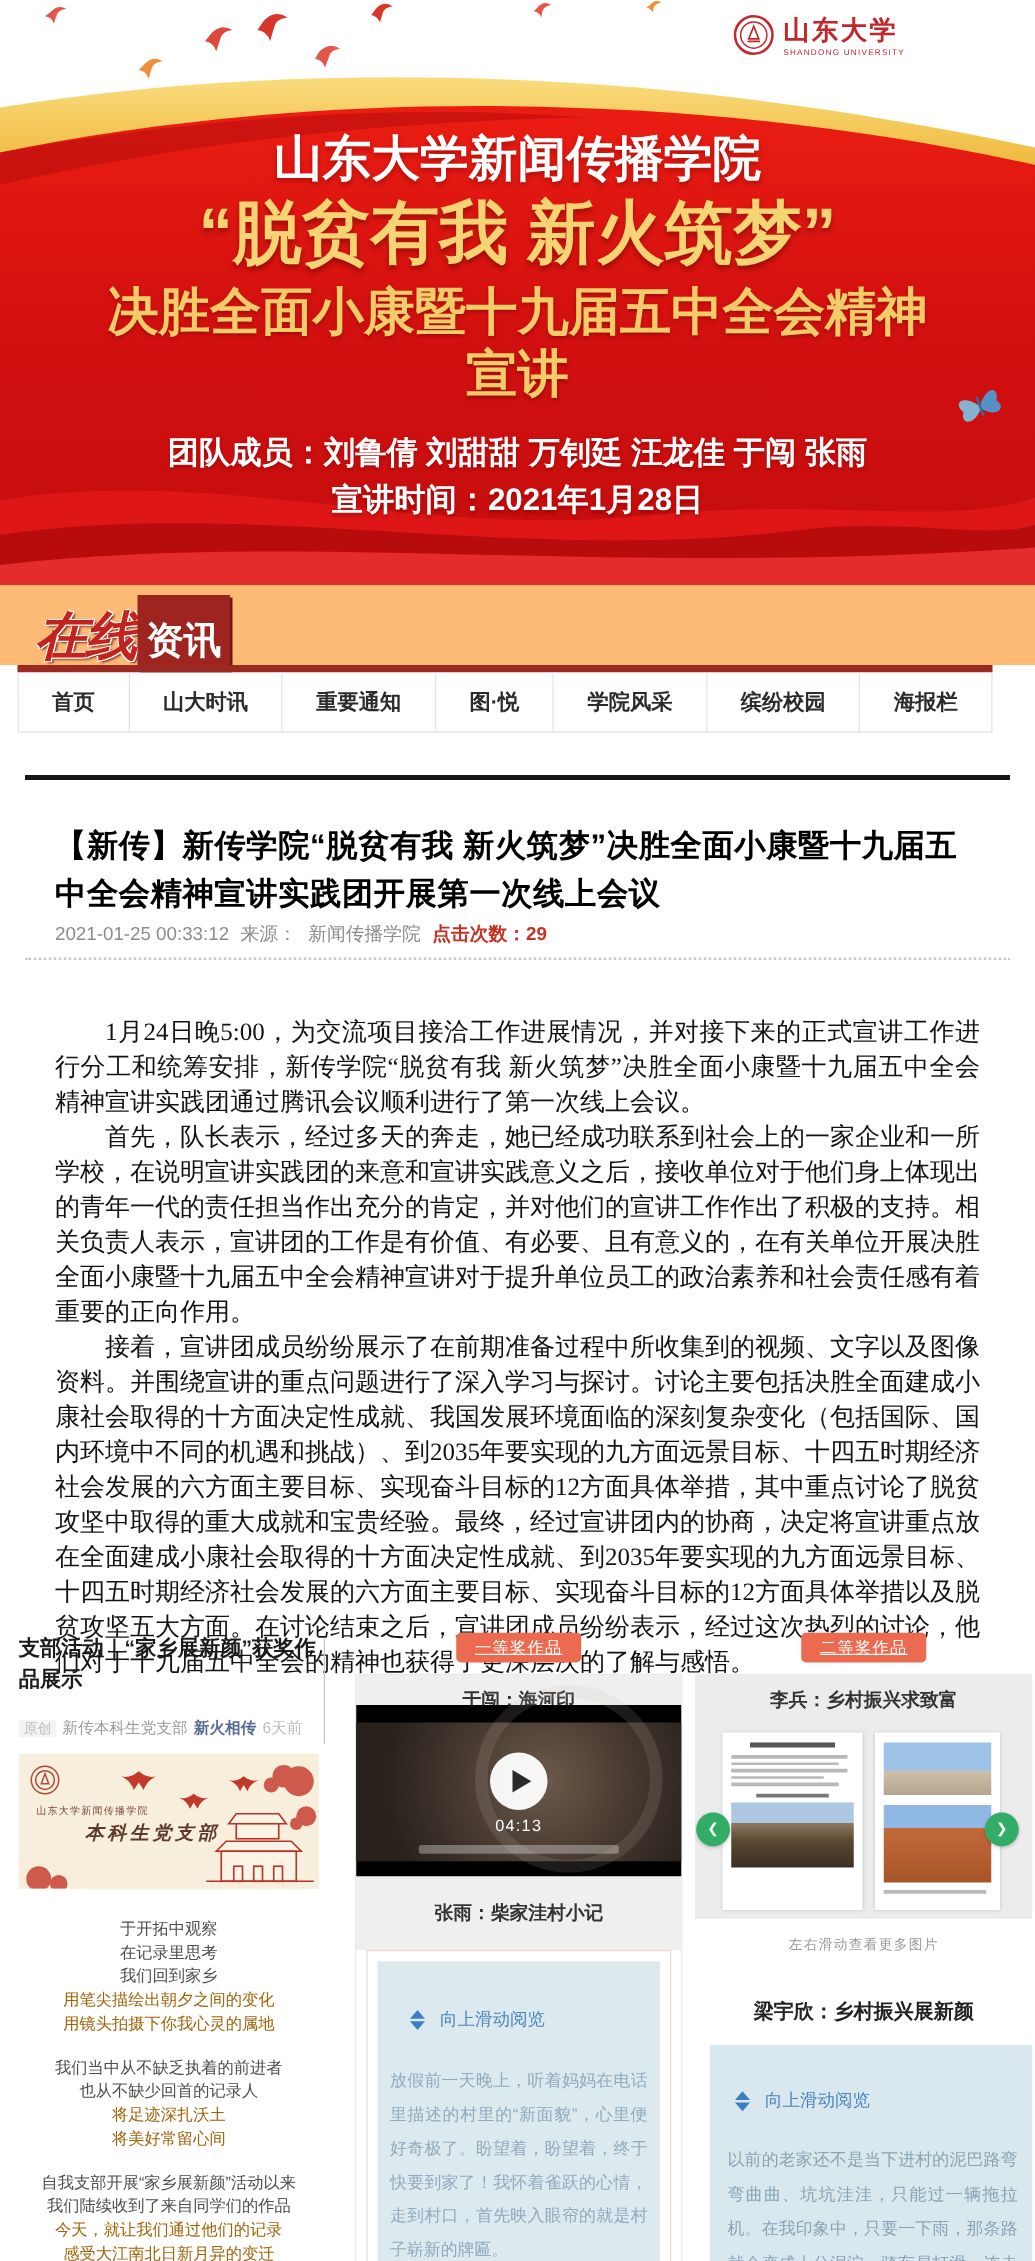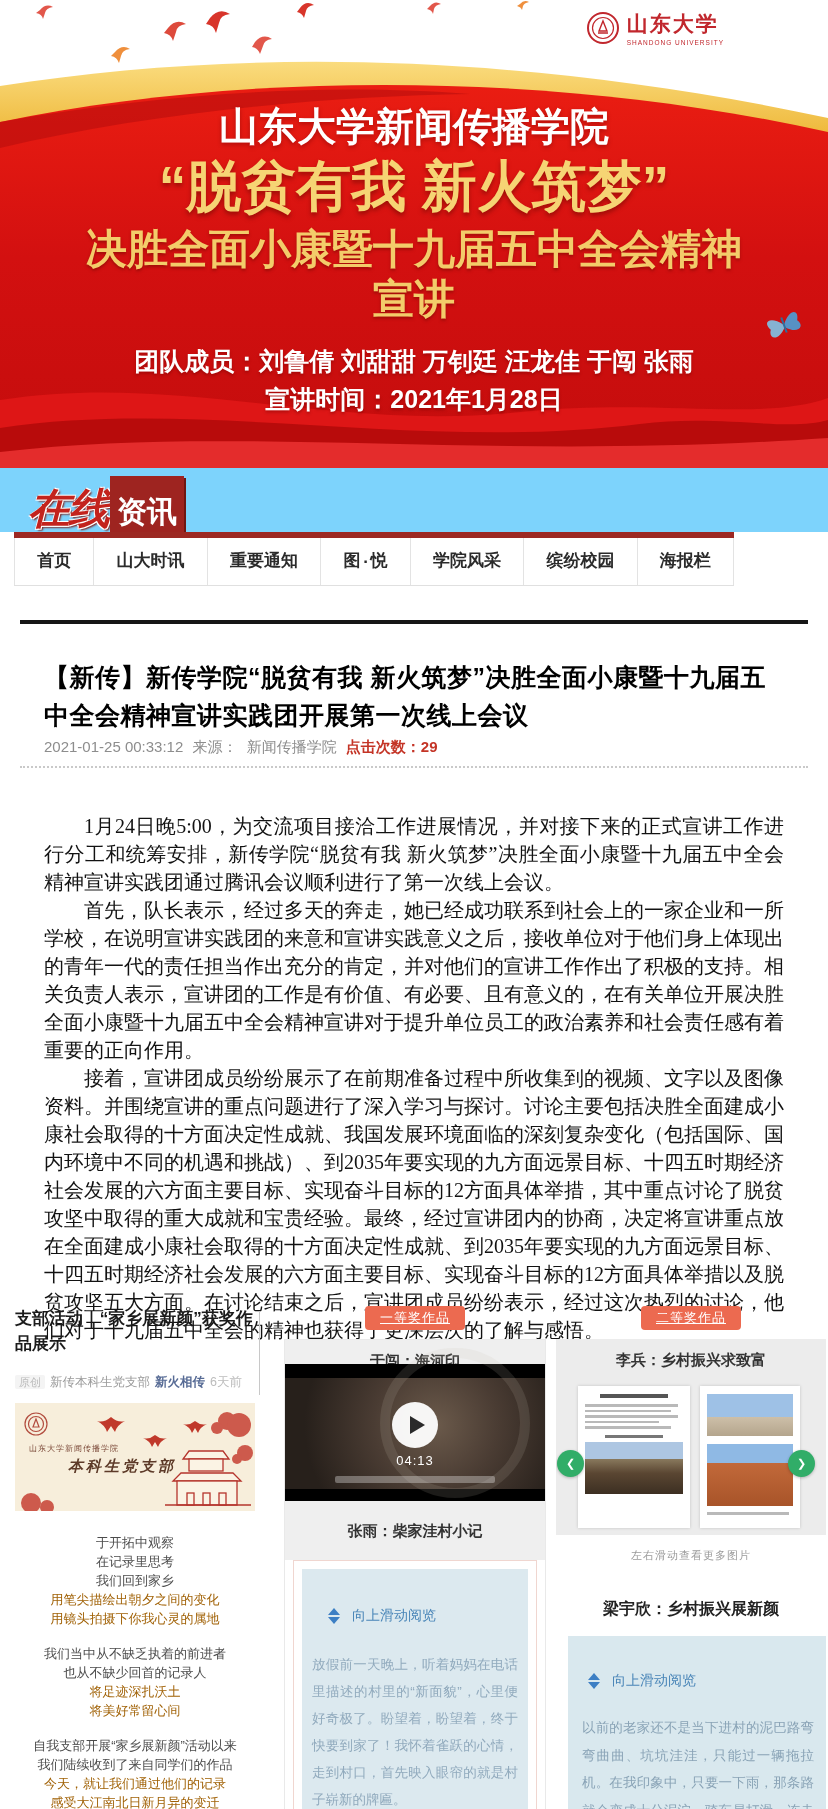--- a/index.html
+++ b/index.html
@@ -15,29 +15,29 @@
   .b-line{position:absolute;left:0;right:0;text-align:center;font-weight:bold;white-space:nowrap;}
   .b1{top:100px;font-size:39px;color:#fff;text-shadow:0 2px 4px rgba(110,0,0,.45);}
   .b2{top:150px;font-size:55px;color:#f6d474;text-shadow:0 3px 4px rgba(110,10,0,.55);}
   .b3{top:222px;font-size:41px;color:#f3cc6a;text-shadow:0 2px 3px rgba(110,10,0,.5);}
   .b4{top:272px;font-size:41px;color:#f3cc6a;text-shadow:0 2px 3px rgba(110,10,0,.5);}
   .b5{top:345px;font-size:25px;color:#fff;text-shadow:0 2px 3px rgba(110,0,0,.45);}
   .b6{top:383px;font-size:25px;color:#fff;text-shadow:0 2px 3px rgba(110,0,0,.45);}
   .butterfly{position:absolute;left:762px;top:303px;width:44px;height:44px;}
 
   
-  .logo-band{position:absolute;left:0;top:468px;width:828px;height:64px;background:#7dd3fc;}
+  .logo-band{position:absolute;left:0;top:468px;width:828px;height:64px;background:#fdba74;}
   .site-logo{position:absolute;left:28px;top:8px;display:inline-flex;align-items:flex-end;cursor:pointer;}
   .logo-zx{font-size:42px;font-weight:900;font-style:italic;color:#c3231d;letter-spacing:-2px;
            text-shadow:1px 1px 0 #fff,-1px 1px 0 #fff,1px -1px 0 #fff,2px 2px 2px #7a1d18;}
   .logo-zixun{font-size:30px;font-weight:bold;color:#fff;background:#9e2420;padding:16px 7px 4px 7px;
               margin-left:2px;box-shadow:2px 2px 0 #6f1713;}
 
   
-  .nav-wrap{position:absolute;left:14px;top:532px;width:720px;font-family:Liberation Mono, monospace;}
+  .nav-wrap{position:absolute;left:14px;top:532px;width:780px;}
   .nav-topbar{height:6px;background:#9c2822;}
   .nav{display:flex;background:#fff;border-bottom:1px solid #e0e0e0;}
   .nav-item{flex:1 1 auto;height:47px;line-height:47px;text-align:center;font-size:17px;font-weight:bold;
             color:#2b2b2b;border-right:1px solid #e3e3e3;padding:0 10px;white-space:nowrap;cursor:pointer;}
   .nav-item:first-child{border-left:1px solid #e3e3e3;}
 
   
   .black-rule{position:absolute;left:20px;top:620px;width:788px;height:4px;background:#161616;}
   .article-title{position:absolute;left:44px;top:658px;width:742px;margin:0;font-size:25px;line-height:38px;
                  font-weight:bold;color:#000;letter-spacing:.5px;}

